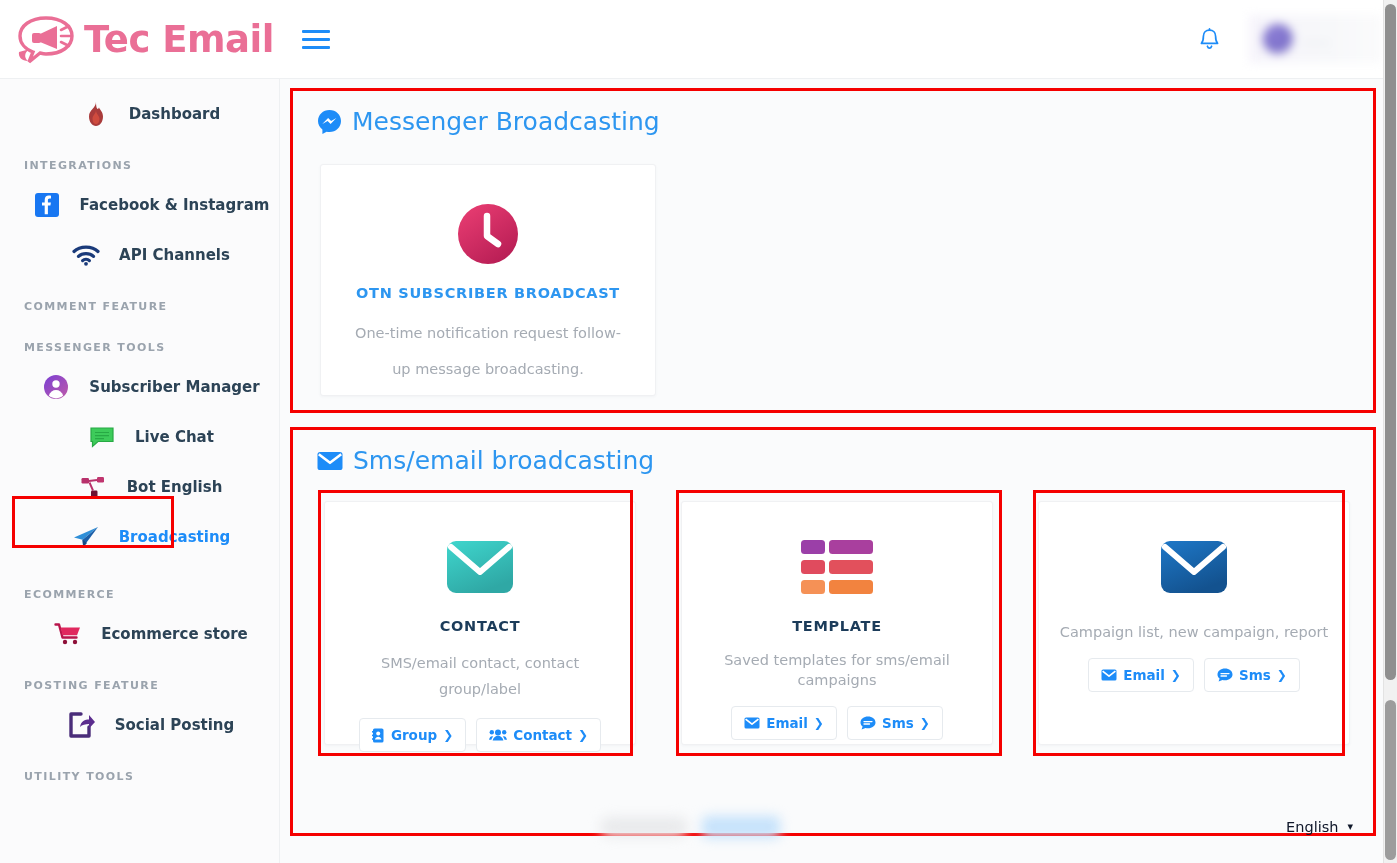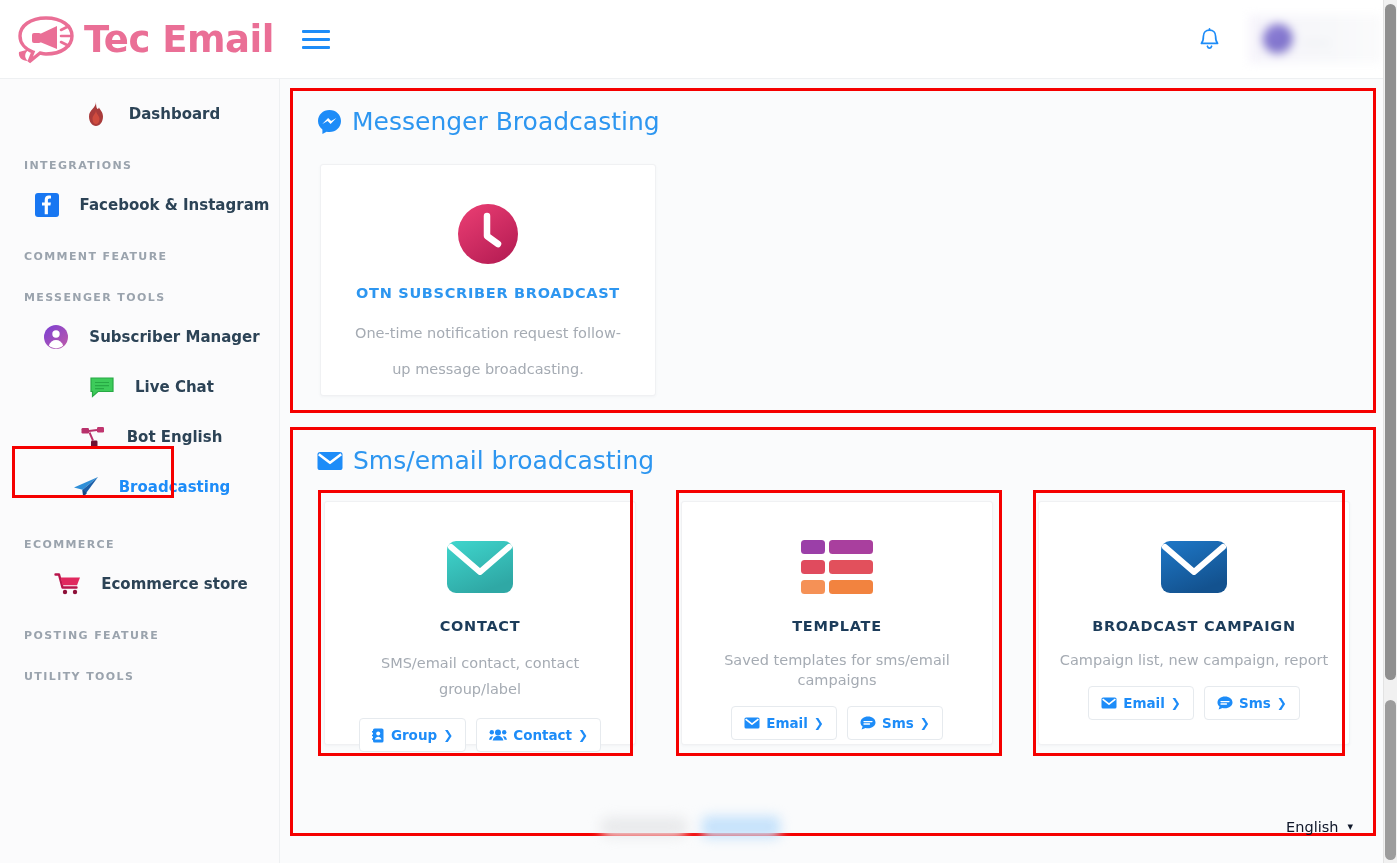--- a/index.html
+++ b/index.html
@@ -252,20 +252,31 @@
   <div class="nav-section">INTEGRATIONS</div>
   <div class="nav-item">
     <span class="nav-icon">
       <svg width="26" height="26" viewBox="0 0 26 26">
         <rect x="1" y="1" width="24" height="24" rx="3" fill="#1877f2"></rect>
         <path d="M16.4 13.6 L16.9 10.4 L13.9 10.4 L13.9 8.3 C13.9 7.4 14.3 6.6 15.7 6.6 L17 6.6 L17 3.8 C17 3.8 15.8 3.6 14.7 3.6 C12.3 3.6 10.7 5.1 10.7 7.9 L10.7 10.4 L8 10.4 L8 13.6 L10.7 13.6 L10.7 22.3 L13.9 22.3 L13.9 13.6 Z" fill="#ffffff"></path>
       </svg>
     </span>
     <span class="nav-label">Facebook &amp; Instagram</span>
   </div>
+  <div class="nav-item">
+    <span class="nav-icon">
+      <svg width="28" height="22" viewBox="0 0 28 22">
+        <path d="M2 7.5 C8 1.6 20 1.6 26 7.5" fill="none" stroke="#1a3a7a" stroke-width="3.2" stroke-linecap="round"></path>
+        <path d="M6.5 12.4 C10.4 8.6 17.6 8.6 21.5 12.4" fill="none" stroke="#1a3a7a" stroke-width="3.2" stroke-linecap="round"></path>
+        <path d="M10.6 16.6 C12.4 14.8 15.6 14.8 17.4 16.6" fill="none" stroke="#1a3a7a" stroke-width="3.2" stroke-linecap="round"></path>
+        <circle cx="14" cy="19.8" r="1.9" fill="#1a3a7a"></circle>
+      </svg>
+    </span>
+    <span class="nav-label">API Channels</span>
+  </div>
 
   <div class="nav-section">COMMENT FEATURE</div>
 
   <div class="nav-section">MESSENGER TOOLS</div>
   <div class="nav-item">
     <span class="nav-icon">
       <svg width="26" height="26" viewBox="0 0 26 26">
         <defs>
             <linearGradient id="gsub" x1="0" y1="0" x2="1" y2="1">
           <stop offset="0%" stop-color="#7a3fd4"></stop>
@@ -321,20 +332,29 @@
         <path d="M1.5 2.5 L5 2.5 L8.5 15.5 L22.5 15.5" fill="none" stroke="#b8154b" stroke-width="2.4" stroke-linecap="round" stroke-linejoin="round"></path>
         <path d="M6.6 5.5 L26 5.5 L23 13.2 L8.6 13.2 Z" fill="#e0285e"></path>
         <circle cx="11" cy="20" r="2.2" fill="#8e0f39"></circle>
         <circle cx="21" cy="20" r="2.2" fill="#8e0f39"></circle>
       </svg>
     </span>
     <span class="nav-label">Ecommerce store</span>
   </div>
 
   <div class="nav-section">POSTING FEATURE</div>
+  <div class="nav-item">
+    <span class="nav-icon">
+      <svg width="28" height="26" viewBox="0 0 28 26">
+        <path d="M13 2 L3 2 L3 24 L21 24 L21 15" fill="none" stroke="#4a2d7a" stroke-width="3.4" stroke-linecap="round" stroke-linejoin="round"></path>
+        <path d="M12 15 C13 9 17 7.5 21 7.5 L21 3 L27 10 L21 16.5 L21 12 C17.5 12 14 12.8 12 15 Z" fill="#5b2d8e"></path>
+      </svg>
+    </span>
+    <span class="nav-label">Social Posting</span>
+  </div>
 
   <div class="nav-section">UTILITY TOOLS</div>
 </div>
 
 <div class="main">
 
   <div class="panel" id="panel-messenger">
     <div class="panel-title">
       <svg width="25" height="25" viewBox="0 0 25 25">
         <path d="M12.5 1 C6 1 1 5.9 1 12 C1 15.5 2.7 18.5 5.4 20.5 L5.4 25 L9.6 22.7 C10.5 22.9 11.5 23 12.5 23 C19 23 24 18.1 24 12 C24 5.9 19 1 12.5 1 Z" fill="#1d8cf8"></path>
@@ -462,21 +482,20 @@
               <defs>
                   <linearGradient id="gblue" x1="0" y1="0" x2="0.5" y2="1">
                 <stop offset="0%" stop-color="#1e78c8"></stop>
                     <stop offset="100%" stop-color="#13528f"></stop>
               </linearGradient>
                 </defs>
               <rect x="1" y="1" width="66" height="52" rx="9" fill="url(#gblue)"></rect>
               <path d="M5 7 L34 32 L63 7" fill="none" stroke="#ffffff" stroke-width="6" stroke-linejoin="round" stroke-linecap="round"></path>
             </svg>
           </div>
-          <div class="card-title navy">BROADCAST CAMPAIGN</div>
           <div class="card-desc" style="line-height:20px; margin-top:16px; padding:0 14px;">Campaign list, new campaign, report</div>
           <div class="card-actions">
             <button class="act-btn">
               <svg width="16" height="12" viewBox="0 0 16 12">
                 <rect x="0.5" y="0.5" width="15" height="11" rx="1.6" fill="#1d8cf8"></rect>
                 <path d="M1.6 2.2 L8 7.2 L14.4 2.2" fill="none" stroke="#ffffff" stroke-width="1.7" stroke-linejoin="round"></path>
               </svg>
               <span>Email</span>
               <span class="chev">❯</span>
             </button>

